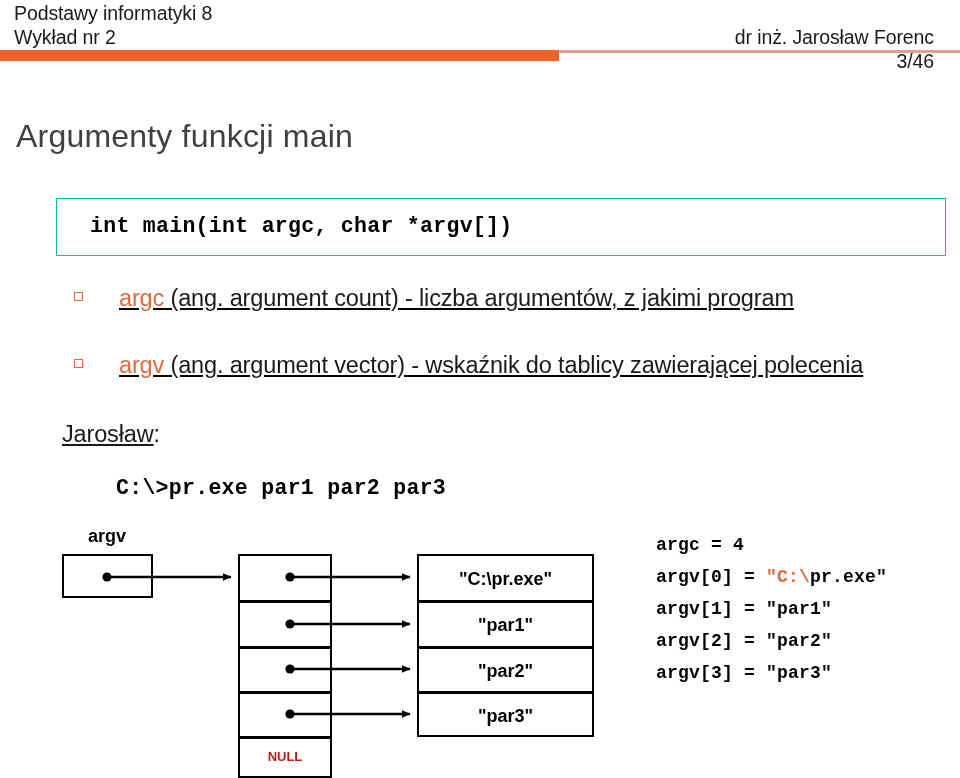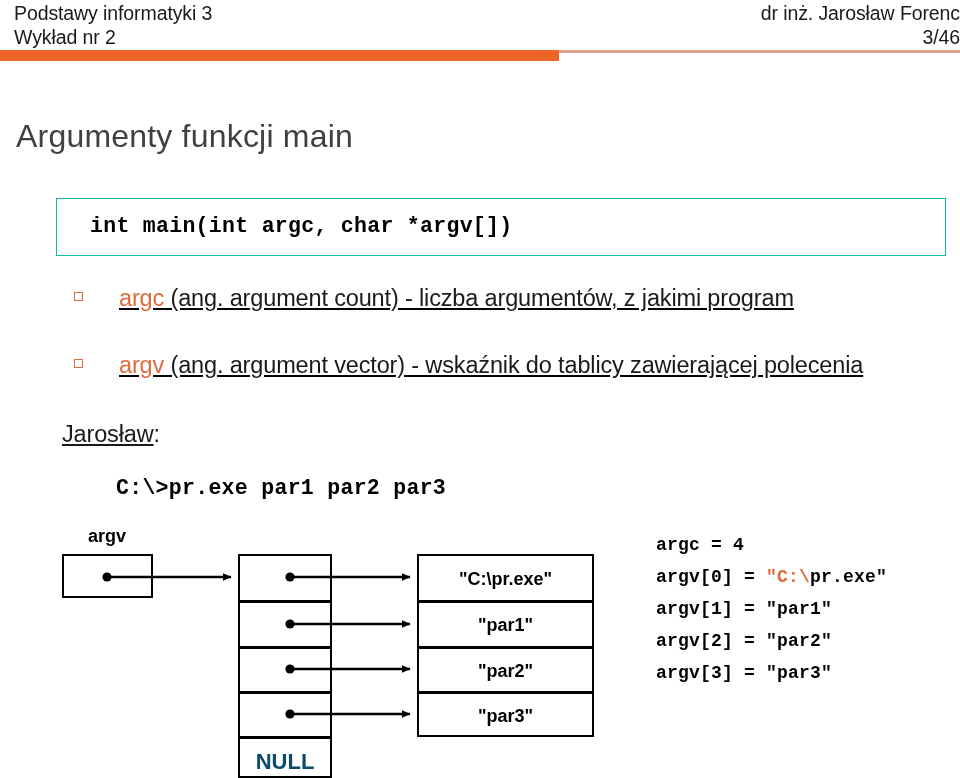--- a/index.html
+++ b/index.html
@@ -26,26 +26,27 @@
   .hdr-left {
     position: absolute;
     left: 14px;
     font-size: 19.5px;
     color: #1a1a1a;
     white-space: nowrap;
     letter-spacing: -0.1px;
   }
   .hdr-right {
     position: absolute;
-    right: 0;
+    right: 26px;
     font-size: 19.5px;
     color: #1a1a1a;
     white-space: nowrap;
     text-align: right;
     letter-spacing: -0.1px;
+    margin-top: 24px;
   }
   #hdr-course   { top: 2px; }
   #hdr-lecture  { top: 26px; }
   #hdr-author   { top: 2px; }
   #hdr-page     { top: 26px; }
 
   
   #rule-thin {
     position: absolute;
     left: 0; top: 50px;
@@ -195,44 +196,44 @@
   #str-0 .str-text { top: 13px; }
   #str-1 .str-text { top: 12px; }
   #str-2 .str-text { top: 12px; }
   #str-3 .str-text { top: 12px; }
 
   #null-text {
     position: absolute;
     left: 0; top: 10px;
     width: 100%;
     text-align: center;
-    font-size: 22px;
-    font-weight: bold;
-    color: #0c4a6e;
+    font-size: 13px;
+    font-weight: bold;
+    color: #b91c1c;
   }
 
   
   #rhs {
     position: absolute;
     left: 656px; top: 529px;
     font-family: "Liberation Mono", monospace;
     font-weight: bold;
     font-size: 18px;
     color: #000000;
     line-height: 32px;
     white-space: pre;
     letter-spacing: 0.2px;
   }
   #rhs .orange { color: #dd6b3d; }
 </style>
 </head>
 <body>
 
 <div id="header">
-  <div class="hdr-left" id="hdr-course">Podstawy informatyki 3</div>
+  <div class="hdr-left" id="hdr-course">Podstawy informatyki 8</div>
   <div class="hdr-left" id="hdr-lecture">Wykład nr 2</div>
   <div class="hdr-right" id="hdr-author">dr inż. Jarosław Forenc</div>
   <div class="hdr-right" id="hdr-page">3/46</div>
 </div>
 <div id="rule-thin"></div>
 <div id="rule-thick"></div>
 
 <div id="slide-title">Argumenty funkcji main</div>
 
 <div id="sig-box">

